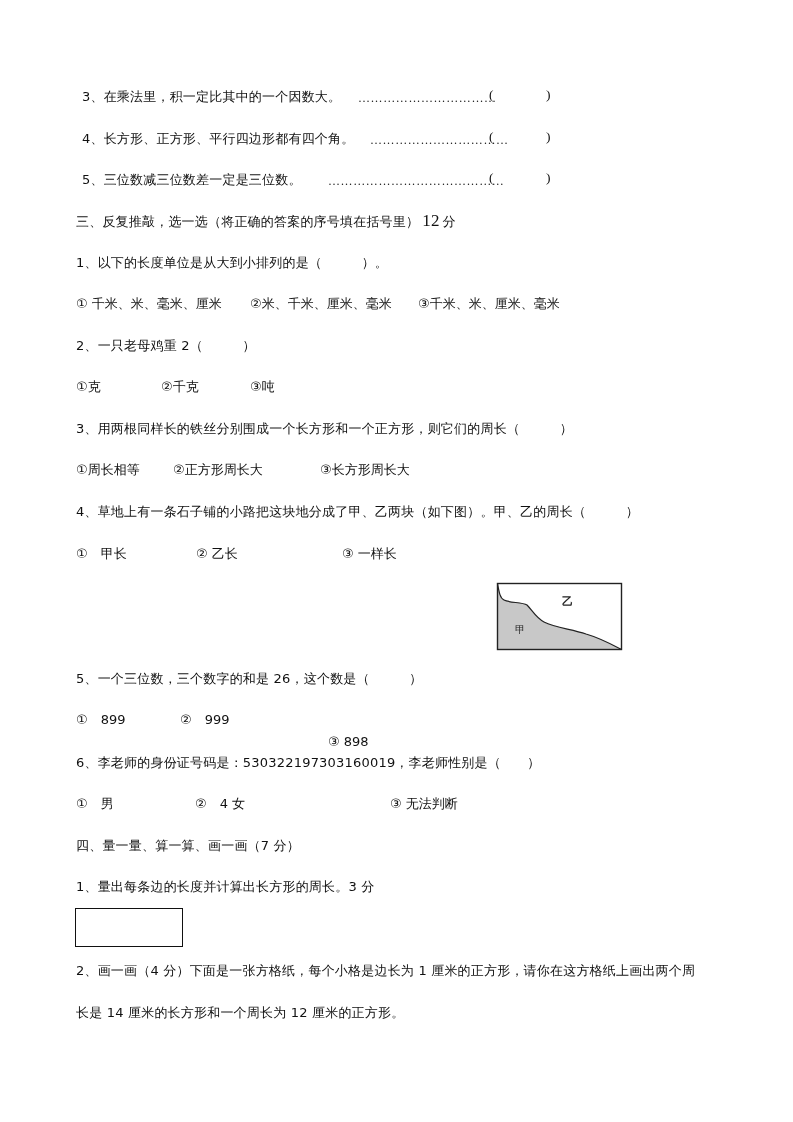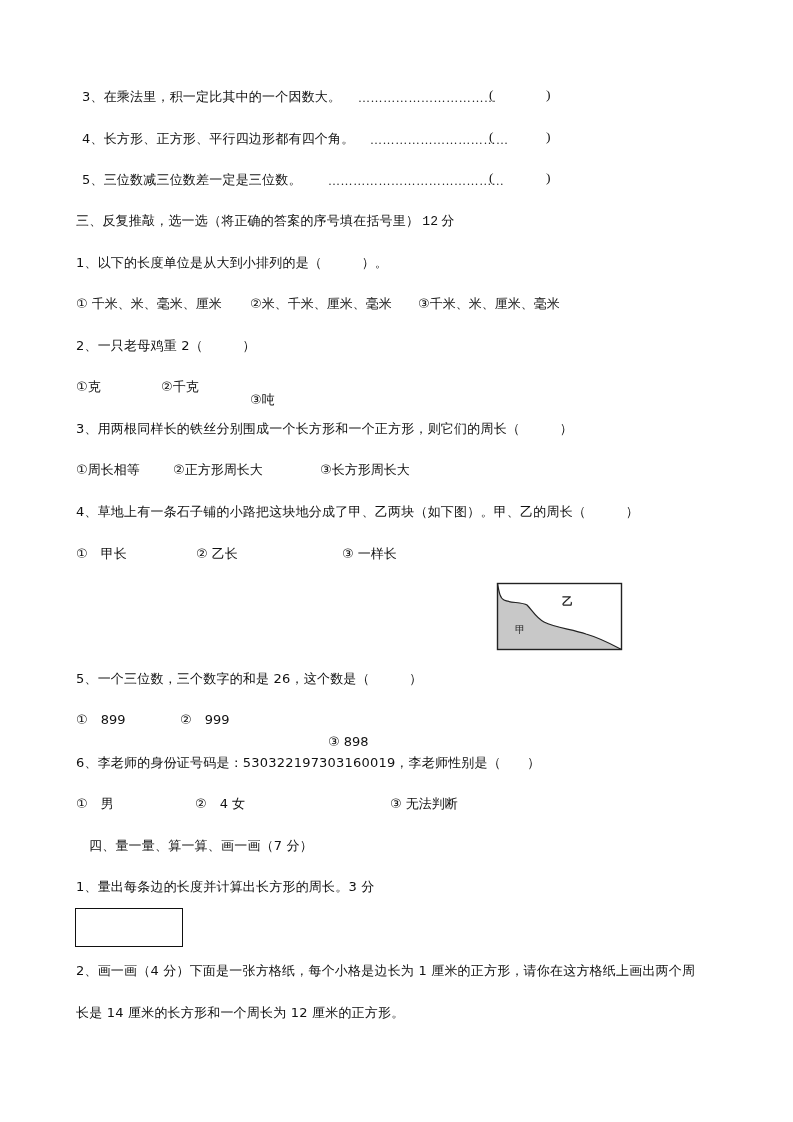--- a/index.html
+++ b/index.html
@@ -5,21 +5,21 @@
   html, body { margin: 0; padding: 0; background: #ffffff; }
   body {
     width: 793px; height: 1122px; position: relative; overflow: hidden;
     font-family: "DejaVu Sans", "Liberation Sans", sans-serif;
     color: #111111;
   }
   .line {
     position: absolute; white-space: nowrap;
     font-size: 13px; line-height: 18px; letter-spacing: 0.2px;
   }
-  .num { font-family: Liberation Mono, monospace; font-size: 13px; }
+  .num { font-family: Liberation Serif, serif; font-size: 17px; }
   .dots { letter-spacing: 0.6px; color: #222; font-family: "Liberation Serif", serif; font-size: 12px; }
   .paren { position: absolute; font-family: "Liberation Serif", serif; font-size: 13.5px; }
   .opt { position: absolute; white-space: nowrap; font-size: 13px; line-height: 18px; }
   .rect-box {
     position: absolute; left: 75px; top: 908px; width: 106px; height: 37px;
     border: 1.6px solid #111; box-sizing: content-box;
   }
   .diagram { position: absolute; left: 496px; top: 582px; width: 127px; height: 69px; }
 </style>
 </head>
@@ -54,21 +54,21 @@
 </div>
 
 <div class="line" style="left:76px; top:254px;">1、以下的长度单位是从大到小排列的是（　　　）。</div>
 <div class="opt" style="left:76px; top:295px;">① 千米、米、毫米、厘米</div>
 <div class="opt" style="left:250px; top:295px;">②米、千米、厘米、毫米</div>
 <div class="opt" style="left:418px; top:295px;">③千米、米、厘米、毫米</div>
 
 <div class="line" style="left:76px; top:337px;">2、一只老母鸡重 2（　　　）</div>
 <div class="opt" style="left:76px; top:378px;text-align:center;">①克</div>
 <div class="opt" style="left:161px; top:378px;">②千克</div>
-<div class="opt" style="left:250px; top:378px;margin-top:13px;">③吨</div>
+<div class="opt" style="left:250px; top:378px;">③吨</div>
 
 <div class="line" style="left:76px; top:420px;">3、用两根同样长的铁丝分别围成一个长方形和一个正方形，则它们的周长（　　　）</div>
 <div class="opt" style="left:76px; top:461px;">①周长相等</div>
 <div class="opt" style="left:173px; top:461px;">②正方形周长大</div>
 <div class="opt" style="left:320px; top:461px;">③长方形周长大</div>
 
 <div class="line" style="left:76px; top:503px;">4、草地上有一条石子铺的小路把这块地分成了甲、乙两块（如下图）。甲、乙的周长（　　　）</div>
 <div class="opt" style="left:76px; top:545px;">①　甲长</div>
 <div class="opt" style="left:196px; top:545px;">② 乙长</div>
 <div class="opt" style="left:342px; top:545px;">③ 一样长</div>
@@ -86,18 +86,18 @@
 <div class="line" style="left:76px; top:670px;">5、一个三位数，三个数字的和是 26，这个数是（　　　）</div>
 <div class="opt" style="left:76px; top:711px;">①　899</div>
 <div class="opt" style="left:180px; top:711px;">②　999</div>
 <div class="opt" style="left:328px; top:711px;margin-top:22px;">③ 898</div>
 
 <div class="line" style="left:76px; top:754px;">6、李老师的身份证号码是：530322197303160019，李老师性别是（　　）</div>
 <div class="opt" style="left:76px; top:795px;">①　男</div>
 <div class="opt" style="left:195px; top:795px;">②　4 女</div>
 <div class="opt" style="left:344px; top:795px;margin-left:46px;">③ 无法判断</div>
 
-<div class="line" style="left:76px; top:837px;margin-left:13px;">四、量一量、算一算、画一画（7 分）</div>
+<div class="line" style="left:76px; top:837px;">四、量一量、算一算、画一画（7 分）</div>
 <div class="line" style="left:76px; top:878px;">1、量出每条边的长度并计算出长方形的周长。3 分</div>
 <div class="rect-box"></div>
 
 <div class="line" style="left:76px; top:962px;">2、画一画（4 分）下面是一张方格纸，每个小格是边长为 1 厘米的正方形，请你在这方格纸上画出两个周</div>
 <div class="line" style="left:76px; top:1004px;">长是 14 厘米的长方形和一个周长为 12 厘米的正方形。</div>
 
 </body></html>

